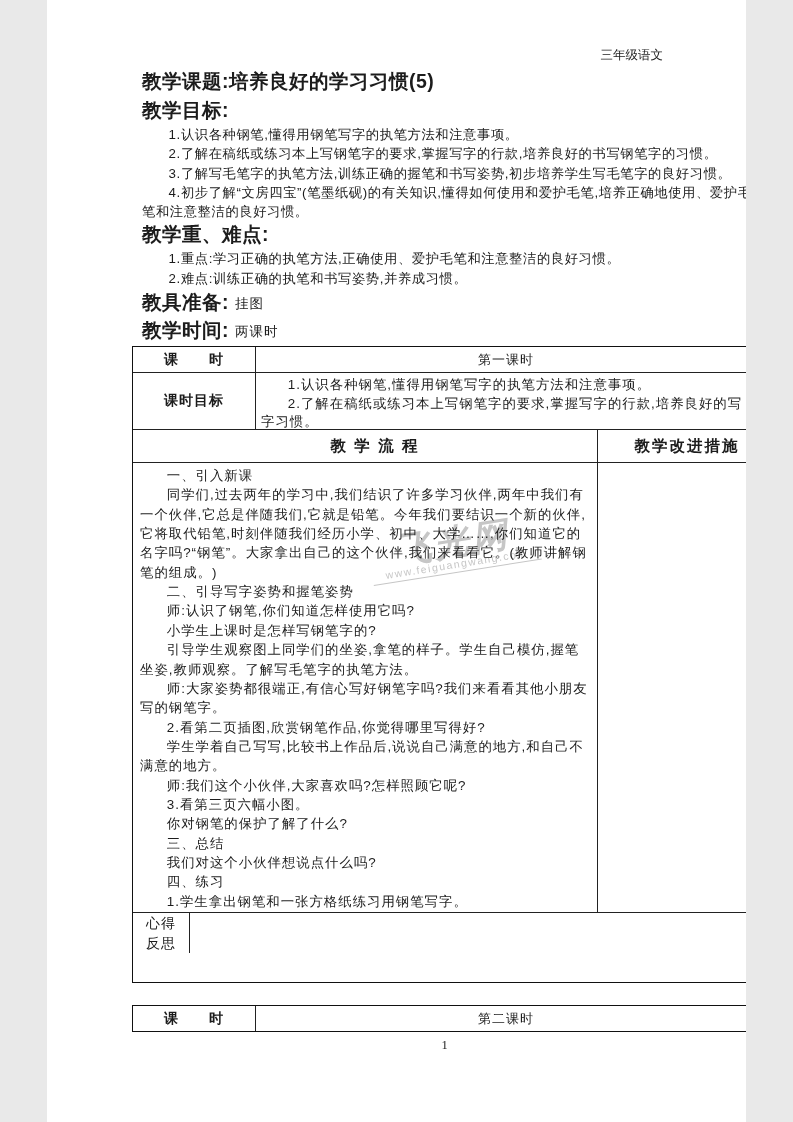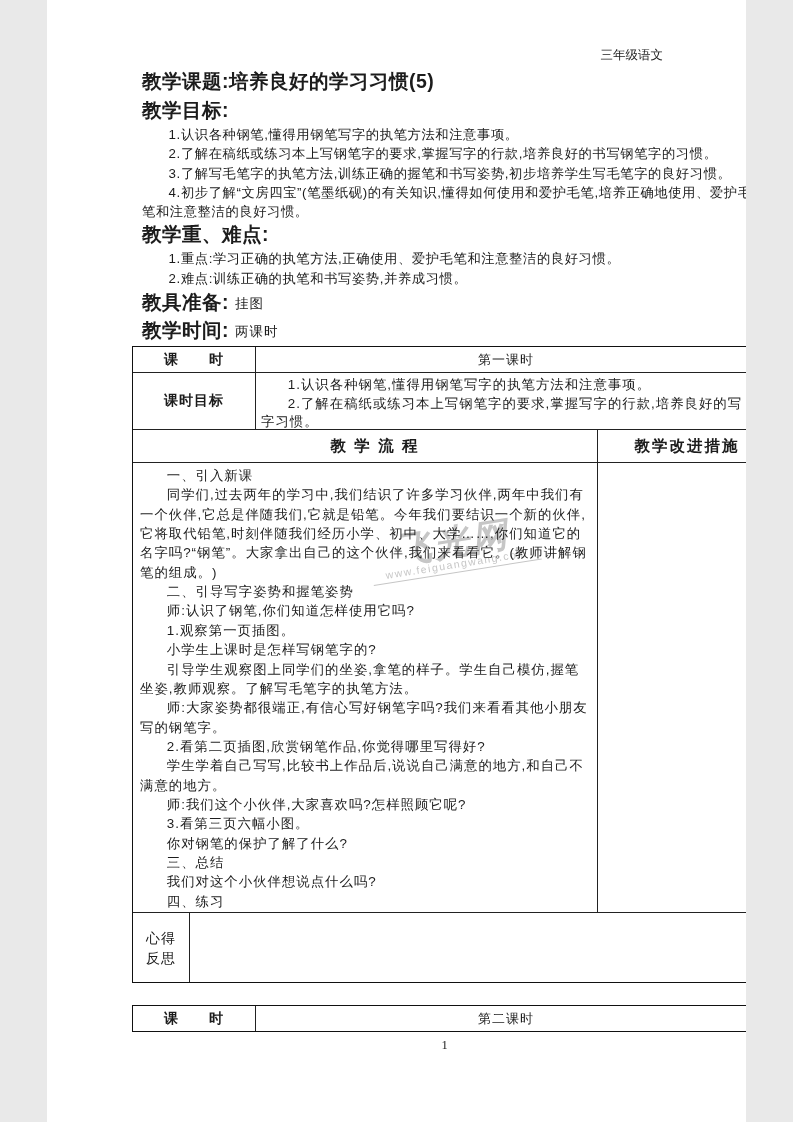--- a/index.html
+++ b/index.html
@@ -39,21 +39,21 @@
   .row-objectives .cell-wide{padding:3px 6px 0 5px;}
   .obj-p{font-size:13.4px;line-height:18.6px;margin:0;text-indent:2em;letter-spacing:1px;}
   .row-colheads{height:33px;}
   .col-flow{width:465px;border-right:1px solid #222;display:flex;align-items:center;justify-content:center;}
   .col-improve{flex:1;display:flex;align-items:center;justify-content:center;}
   .colhead-text{font-size:15.5px;font-weight:600;letter-spacing:2px;padding-left:20px;}
   .row-flow{height:450px;}
   .flow-cell{width:465px;border-right:1px solid #222;padding:3px 8px 0 7px;overflow:hidden;}
   .flow-p{font-size:13.4px;line-height:19.35px;margin:0;text-indent:2em;letter-spacing:1px;}
   .improve-cell{flex:1;}
-  .row-reflect{height:70px;}
+  .row-reflect{height:70px;flex-direction:column;}
   .reflect-label{
     width:57px;border-right:1px solid #222;
     display:flex;flex-direction:column;align-items:center;justify-content:center;
     font-size:14px;font-weight:500;letter-spacing:1px;line-height:20px;
   }
   .tbl2{margin-top:22px;}
   .page-number{
     text-align:center;margin-top:6px;
     font-family:"Liberation Serif","DejaVu Serif",serif;
     font-size:12.5px;color:#222;
@@ -120,21 +120,20 @@
           <span class="colhead-text">教学改进措施</span>
         </div>
       </div>
 
       <div class="trow row-flow">
         <div class="tcell flow-cell">
           <p class="flow-p">一、引入新课</p>
           <p class="flow-p">同学们,过去两年的学习中,我们结识了许多学习伙伴,两年中我们有一个伙伴,它总是伴随我们,它就是铅笔。今年我们要结识一个新的伙伴,它将取代铅笔,时刻伴随我们经历小学、初中、大学……,你们知道它的名字吗?“钢笔”。大家拿出自己的这个伙伴,我们来看看它。(教师讲解钢笔的组成。)</p>
           <p class="flow-p">二、引导写字姿势和握笔姿势</p>
           <p class="flow-p">师:认识了钢笔,你们知道怎样使用它吗?</p>
-          <p class="flow-p">1.观察第一页插图。</p>
           <p class="flow-p">小学生上课时是怎样写钢笔字的?</p>
           <p class="flow-p">引导学生观察图上同学们的坐姿,拿笔的样子。学生自己模仿,握笔坐姿,教师观察。了解写毛笔字的执笔方法。</p>
           <p class="flow-p">师:大家姿势都很端正,有信心写好钢笔字吗?我们来看看其他小朋友写的钢笔字。</p>
           <p class="flow-p">2.看第二页插图,欣赏钢笔作品,你觉得哪里写得好?</p>
           <p class="flow-p">学生学着自己写写,比较书上作品后,说说自己满意的地方,和自己不满意的地方。</p>
           <p class="flow-p">师:我们这个小伙伴,大家喜欢吗?怎样照顾它呢?</p>
           <p class="flow-p">3.看第三页六幅小图。</p>
           <p class="flow-p">你对钢笔的保护了解了什么?</p>
           <p class="flow-p">三、总结</p>
           <p class="flow-p">我们对这个小伙伴想说点什么吗?</p>

